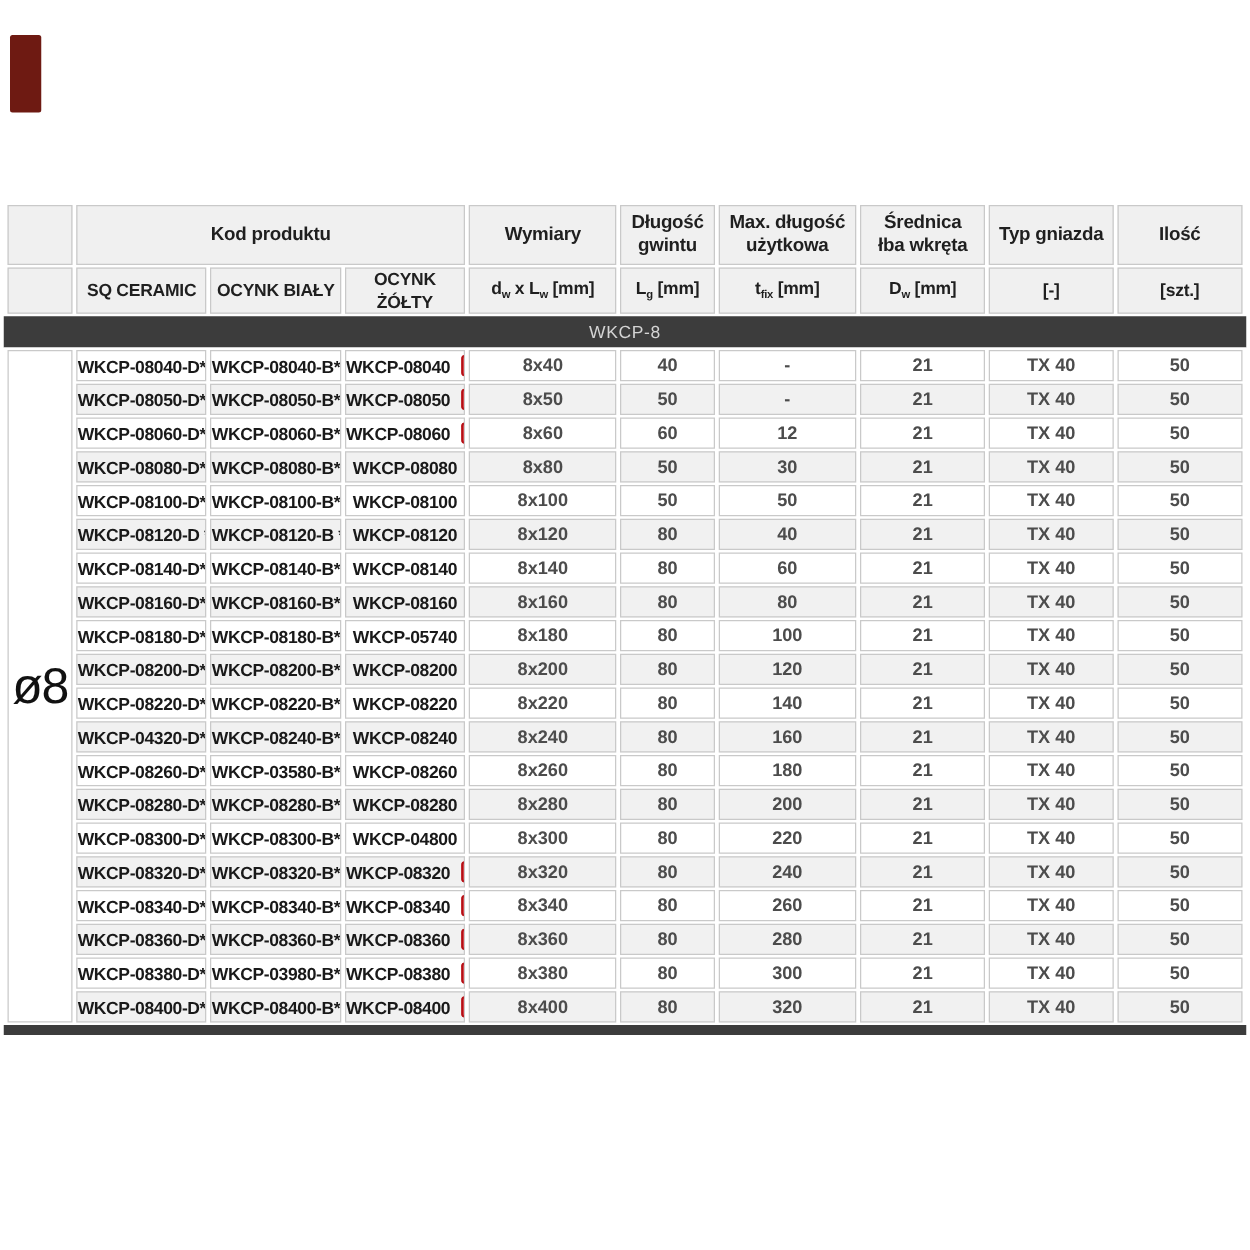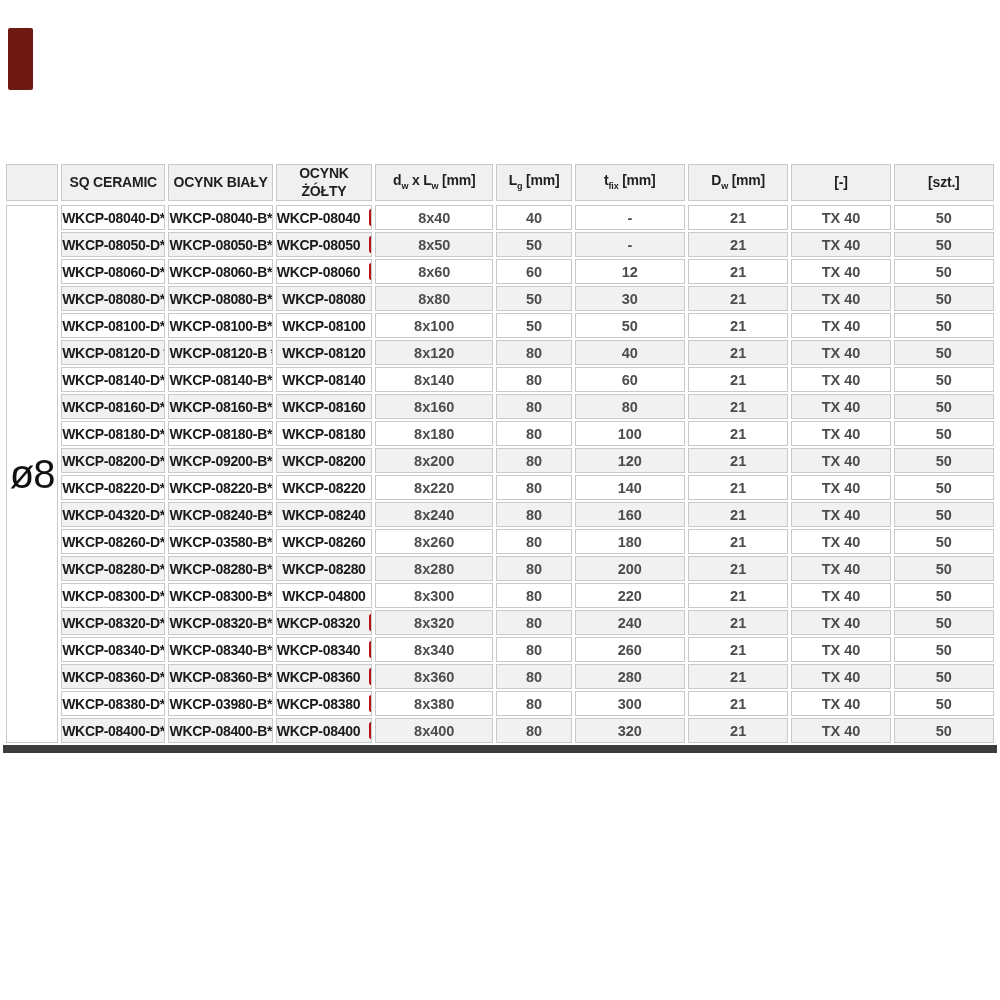--- a/index.html
+++ b/index.html
@@ -63,35 +63,46 @@
           <col class="c2">
           <col class="c3">
           <col class="c4">
         <col class="c5">
           <col class="c6">
           <col class="c7">
           <col class="c8">
           <col class="c9">
       </colgroup>
       <tbody>
+          <tr class="h1">
+        <td></td>
+        <td colspan="3">Kod produktu</td>
+        <td>Wymiary</td>
+        <td>Długość gwintu</td>
+        <td>Max. długość użytkowa</td>
+        <td>Średnica łba wkręta</td>
+        <td>Typ gniazda</td>
+        <td>Ilość</td>
+      </tr>
       <tr class="h2">
         <td></td>
         <td>SQ CERAMIC</td>
         <td>OCYNK BIAŁY</td>
         <td>OCYNK ŻÓŁTY</td>
         <td><span>d</span><sub>w</sub><span> x L</span><sub>w</sub><span> [mm]</span></td>
         <td><span>L</span><sub>g</sub><span> [mm]</span></td>
         <td><span>t</span><sub>fix</sub><span> [mm]</span></td>
         <td><span>D</span><sub>w</sub><span> [mm]</span></td>
         <td>[-]</td>
         <td>[szt.]</td>
       </tr>
     </tbody>
       </table>
 
+    <div class="band">WKCP-8</div>
 
     <table class="bodytab">
       <colgroup>
         <col class="c0">
           <col class="c1">
           <col class="c2">
           <col class="c3">
           <col class="c4">
         <col class="c5">
           <col class="c6">
@@ -194,31 +205,31 @@
             <td class="num">8x160</td>
             <td class="num">80</td>
             <td class="num">80</td>
             <td class="num">21</td>
             <td class="num">TX 40</td>
             <td class="num">50</td>
           </tr>
           <tr>
             <td class="code">WKCP-08180-D*</td>
             <td class="code">WKCP-08180-B*</td>
-            <td class="code">WKCP-08180</td>
+            <td class="code">WKCP-05740</td>
             <td class="num">8x180</td>
             <td class="num">80</td>
             <td class="num">100</td>
             <td class="num">21</td>
             <td class="num">TX 40</td>
             <td class="num">50</td>
           </tr>
           <tr class="alt">
             <td class="code">WKCP-08200-D*</td>
-            <td class="code">WKCP-09200-B*</td>
+            <td class="code">WKCP-08200-B*</td>
             <td class="code">WKCP-08200</td>
             <td class="num">8x200</td>
             <td class="num">80</td>
             <td class="num">120</td>
             <td class="num">21</td>
             <td class="num">TX 40</td>
             <td class="num">50</td>
           </tr>
           <tr>
             <td class="code">WKCP-08220-D*</td>

